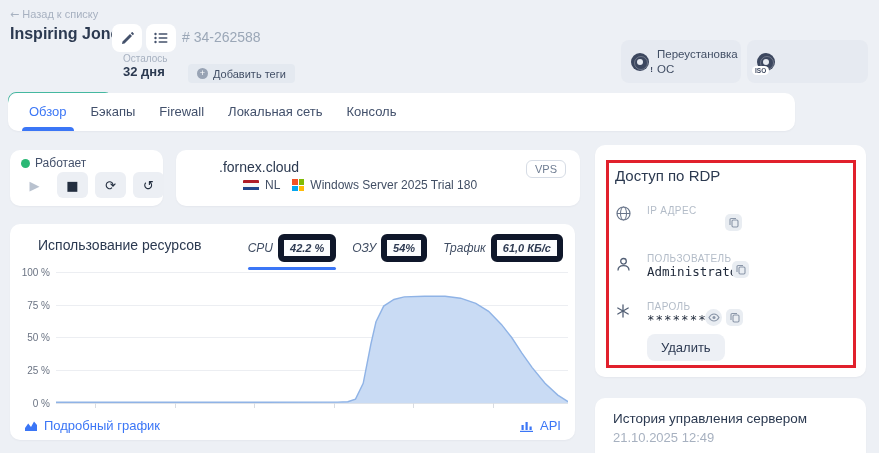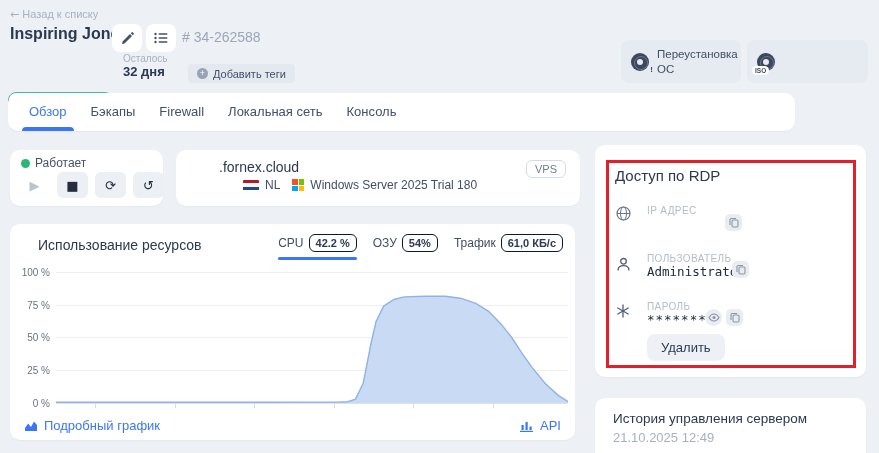--- a/index.html
+++ b/index.html
@@ -60,23 +60,23 @@
   .flag-nl i { display:block; height:3.67px; }
   .flag-nl .r { background:#ae1c28; } .flag-nl .w { background:#f5f6f8; } .flag-nl .b { background:#21468b; }
   .win-logo { width:12px; height:12px; display:grid; grid-template-columns:1fr 1fr; gap:1px; flex:none; margin-left:6px; }
   .win-logo i { background:#f35325; } .win-logo i:nth-child(2){background:#81bc06;} .win-logo i:nth-child(3){background:#05a6f0;} .win-logo i:nth-child(4){background:#ffba08;}
   .vps-badge { position:absolute; right:14px; top:10px; border:1px solid #d6dce5; border-radius:6px; padding:2px 8px; font-size:11px; color:#6f7d92; background:#fff; }
 
   
   .resource-card { left:10px; top:224px; width:565px; height:216px; }
   .res-title { position:absolute; left:28px; top:13px; font-size:14px; color:#2b3950; }
   .metrics { position:absolute; right:12px; top:10px; display:flex; gap:16px; }
-  .metric { display:flex; align-items:center; gap:5px; position:relative; cursor:pointer; padding-bottom:8px; }
+  .metric { display:flex; align-items:center; gap:5px; position:relative; cursor:pointer; padding-bottom:8px;font-style:italic; }
   .m-label { font-size:12px; color:#414e64; }
-  .m-badge { border:1px solid #0f172a; border-radius:6px; padding:2px 6px; font-size:11px; font-weight:700; color:#2d3a52; background:#fcfdfe; }
+  .m-badge { border:6px solid #0f172a; border-radius:6px; padding:2px 6px; font-size:11px; font-weight:700; color:#2d3a52; background:#fcfdfe; }
   .metric.active::after { content:""; position:absolute; left:0; right:0; bottom:0; height:3px; border-radius:3px; background:#3b76f6; }
   .grid-line { position:absolute; left:46px; width:512px; height:1px; background:#eceef2; }
   .grid-line.base { background:#dfe3e9; }
   .y-label { position:absolute; width:38px; text-align:right; font-size:10px; color:#6a7383; }
   .x-tick { position:absolute; top:179px; width:1px; height:5px; background:#d8dce3; }
   .chart-svg { position:absolute; left:46px; top:40px; }
   .res-footer-left { position:absolute; left:14px; top:194px; display:flex; align-items:center; gap:6px; font-size:13px; color:#3b76f6; cursor:pointer; }
   .res-footer-right { position:absolute; right:14px; top:194px; display:flex; align-items:center; gap:6px; font-size:13px; color:#3b76f6; cursor:pointer; }
 
   

